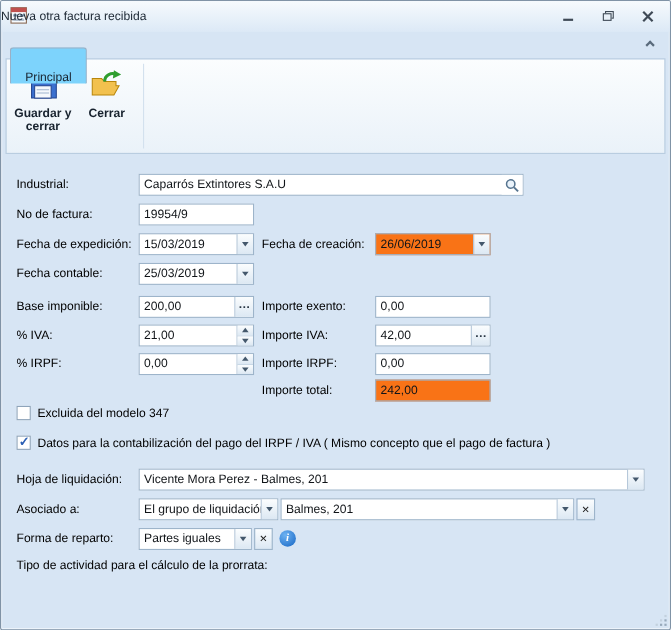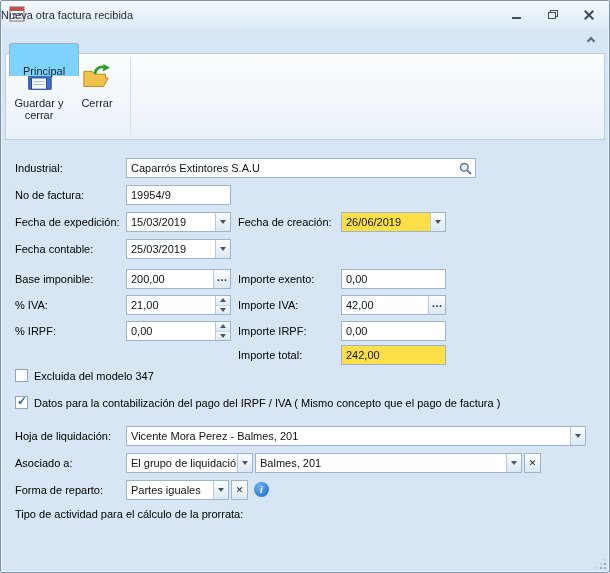--- a/index.html
+++ b/index.html
@@ -30,29 +30,29 @@
   
   .tab { position:absolute; left:8px; top:42px; height:23px; padding:16px 13px; line-height:22px;
     background:#7dd3fc; border:1px solid #9ab0c6; border-bottom:none;
     border-radius:3px 3px 0 0; z-index:2; color:#17222e; }
   .ribbon-collapse { position:absolute; right:10px; top:33px; width:16px; height:15px; z-index:2; }
   .chev { display:block; width:6px; height:6px; margin:4px auto 0;
     border-left:2px solid #5a6b7c; border-top:2px solid #5a6b7c; transform:rotate(45deg); }
   .ribbon { position:absolute; left:4px; right:4px; top:52px; height:87px;
     background:linear-gradient(#fbfdfe,#eaf2f9); border:1px solid #b9cde0; z-index:1; }
   .rbtn { position:absolute; top:2px; height:81px; display:flex; flex-direction:column;
-    align-items:center; padding-top:5px; border-radius:3px; }
+    align-items:center; padding-top:5px; border-radius:3px;font-weight:bold; }
   .ricon { width:32px; height:32px; display:flex; align-items:center; justify-content:center; }
   .rlabel { margin-top:4px; text-align:center; line-height:12px; color:#17222e; }
   .ribbon-sep { position:absolute; left:124px; top:4px; bottom:4px; width:1px; background:#d3e1ee; }
   
   .lbl { position:absolute; white-space:nowrap; color:#000; }
   .field { position:absolute; height:20px; background:#ffffff; border:1px solid #9db4ca;
     display:flex; align-items:stretch; }
-  .field.readonly { background:#fde047; }
+  .field.readonly { background:#f97316; }
   .ftext { flex:1; padding:3px 4px 0; white-space:nowrap; overflow:hidden; }
   .ftext.right { text-align:left; }
   .dd { width:15px; border-left:1px solid #b6c8da; background:linear-gradient(#fbfdfe,#dce8f3);
     display:flex; align-items:center; justify-content:center; }
   .arr { width:0; height:0; border-left:3px solid transparent; border-right:3px solid transparent;
     border-top:4px solid #44586c; }
   .btn-ell { width:17px; border-left:1px solid #b6c8da; background:linear-gradient(#fbfdfe,#dce8f3);
     text-align:center; line-height:15px; font-weight:bold; color:#2a3raum5; color:#2a3745; }
   .spin { width:15px; border-left:1px solid #b6c8da; display:flex; flex-direction:column; }
   .sp { flex:1; display:flex; align-items:center; justify-content:center;

